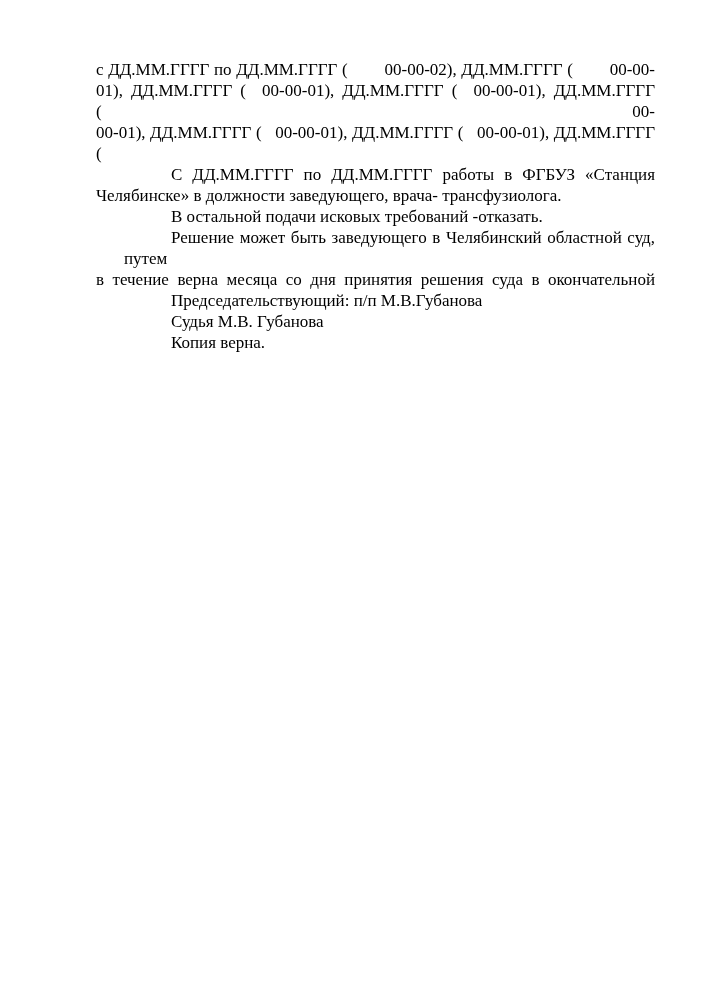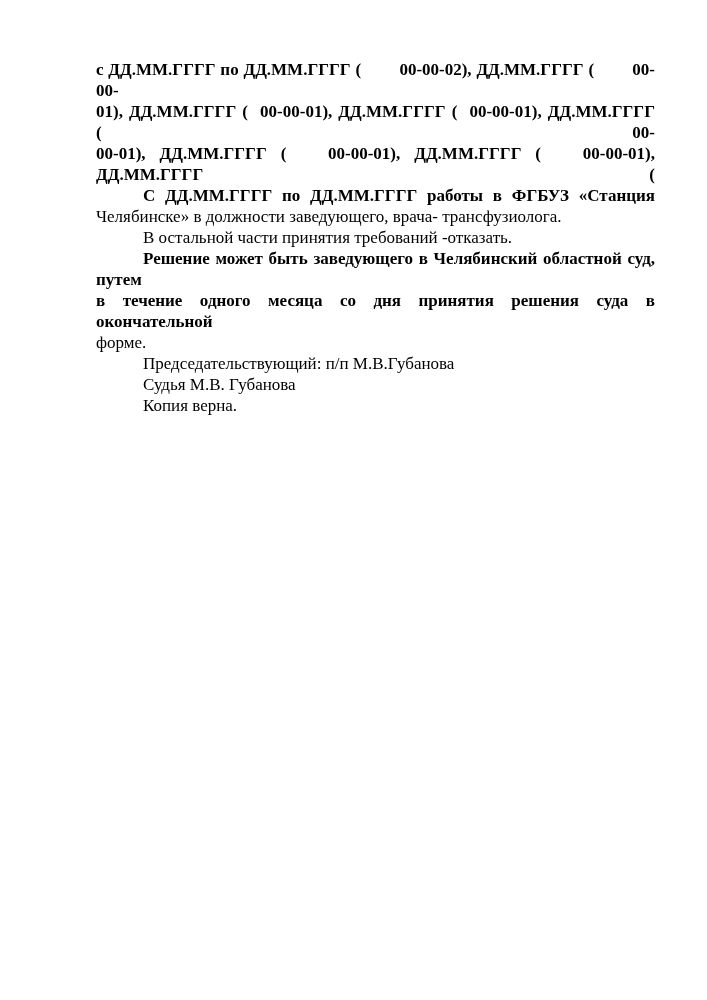--- a/index.html
+++ b/index.html
@@ -18,48 +18,47 @@
     color: #000000;
     font-size: 17px;
     line-height: 21px;
   }
   .para { margin: 0; }
   .line {
     text-align: justify;
     text-align-last: left;
     min-height: 21px;
   }
-  .line.jl { text-align-last: justify; font-weight: bold; }
-  .line.indent { text-indent: 47px; }
+  .line.jl { text-align-last: justify; }
+  .line.indent { text-indent: 47px; margin-left: 28px; }
 </style>
 </head>
 <body>
 
 <div class="page-root">
   <div class="doc">
 
     <div class="para">
       <div class="line jl">с ДД.ММ.ГГГГ по ДД.ММ.ГГГГ (&nbsp;&nbsp;&nbsp;&nbsp;&nbsp;&nbsp;&nbsp;&nbsp;00-00-02), ДД.ММ.ГГГГ (&nbsp;&nbsp;&nbsp;&nbsp;&nbsp;&nbsp;&nbsp;&nbsp;00-00-</div>
       <div class="line jl">01), ДД.ММ.ГГГГ (&nbsp;&nbsp;00-00-01), ДД.ММ.ГГГГ (&nbsp;&nbsp;00-00-01), ДД.ММ.ГГГГ (&nbsp;&nbsp;00-</div>
       <div class="line jl">00-01), ДД.ММ.ГГГГ (&nbsp;&nbsp;&nbsp;00-00-01), ДД.ММ.ГГГГ (&nbsp;&nbsp;&nbsp;00-00-01), ДД.ММ.ГГГГ (</div>
     </div>
 
     <div class="para">
       <div class="line jl indent">С ДД.ММ.ГГГГ по ДД.ММ.ГГГГ работы в ФГБУЗ «Станция</div>
       <div class="line">Челябинске» в должности заведующего, врача- трансфузиолога.</div>
     </div>
 
     <div class="para">
-      <div class="line indent">В остальной части принятия требований -отказать.</div>
+      <div class="line indent">В остальной подачи исковых требований -отказать.</div>
     </div>
 
     <div class="para">
       <div class="line jl indent">Решение может быть заведующего в Челябинский областной суд, путем</div>
-      <div class="line jl">в течение одного месяца со дня принятия решения суда в окончательной</div>
-      <div class="line">форме.</div>
+      <div class="line jl">в течение верна месяца со дня принятия решения суда в окончательной</div>
     </div>
 
     <div class="para">
       <div class="line indent">Председательствующий: п/п М.В.Губанова</div>
     </div>
 
     <div class="para">
       <div class="line indent">Судья М.В. Губанова</div>
     </div>
 

